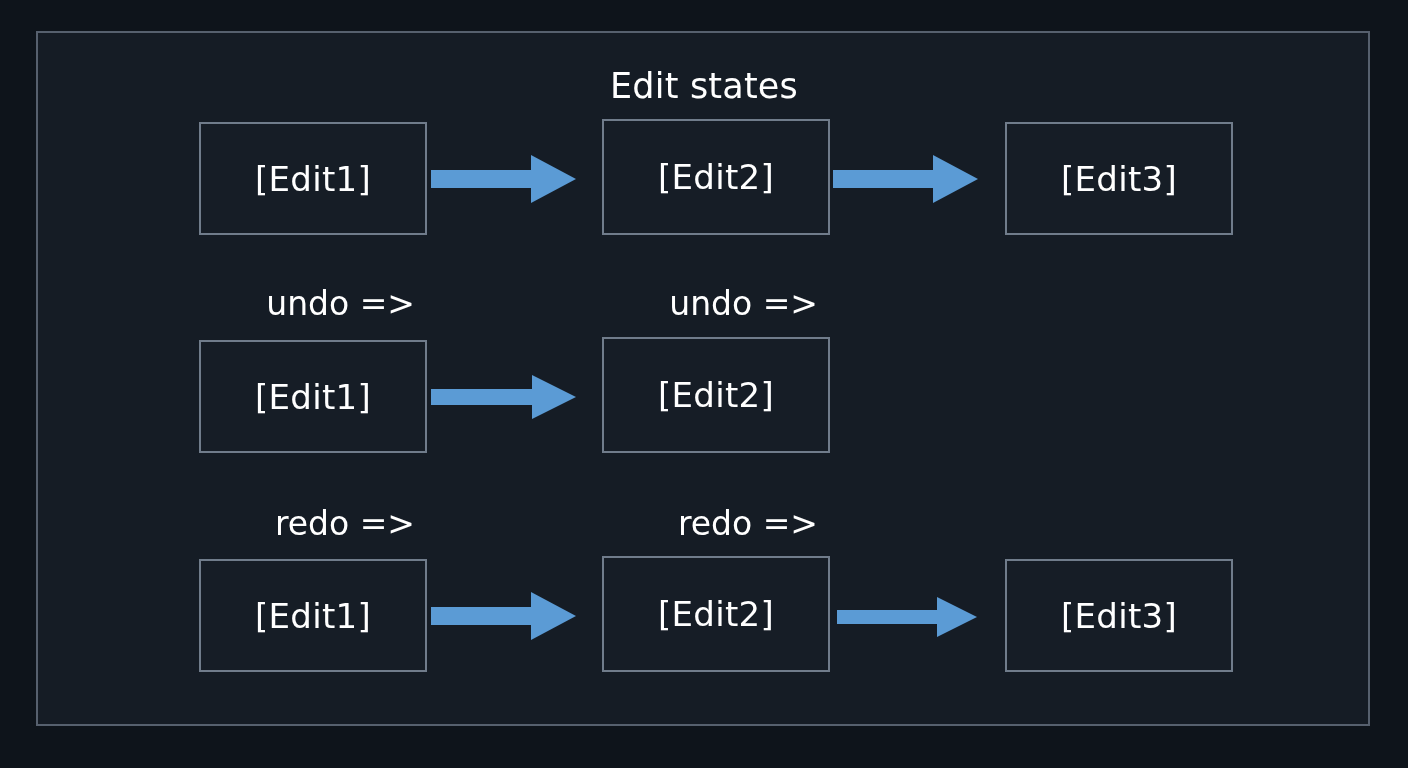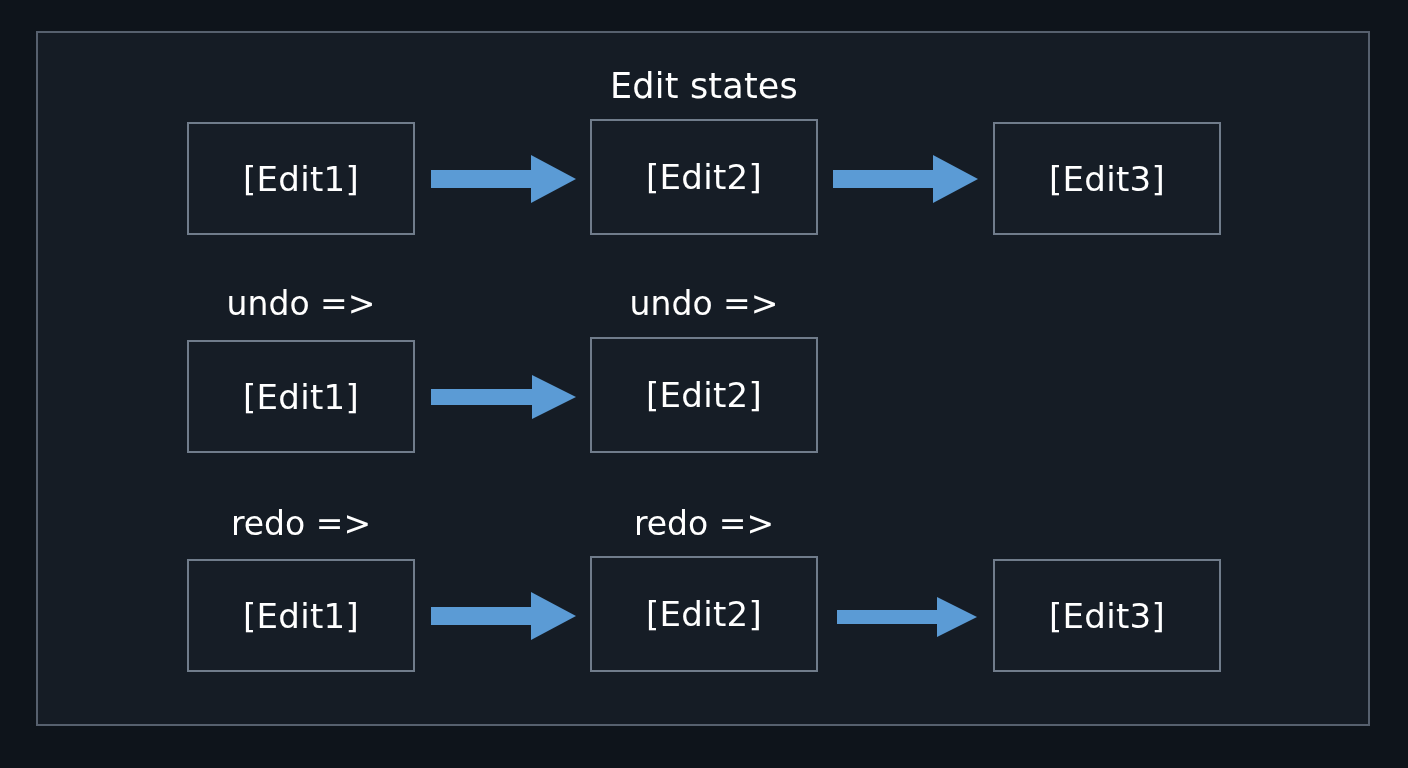--- a/index.html
+++ b/index.html
@@ -51,37 +51,38 @@
 
   
   .node {
     position: absolute;
     box-sizing: border-box;
     border: 2px solid #707c8b;
     background: #161d26;
     display: flex;
     align-items: center;
     justify-content: center;
+    margin-left: 12px;
   }
   .node-label {
     color: #ffffff;
     font-size: 34px;
     line-height: 40px;
     white-space: nowrap;
     letter-spacing: 0.3px;
   }
 
   
   .op-label {
     position: absolute;
     color: #ffffff;
     font-size: 33px;
     line-height: 40px;
     white-space: nowrap;
-    text-align: center;
+    text-align: right;
   }
 
   
   .arrow {
     position: absolute;
   }
   .arrow svg {
     display: block;
   }
 </style>

